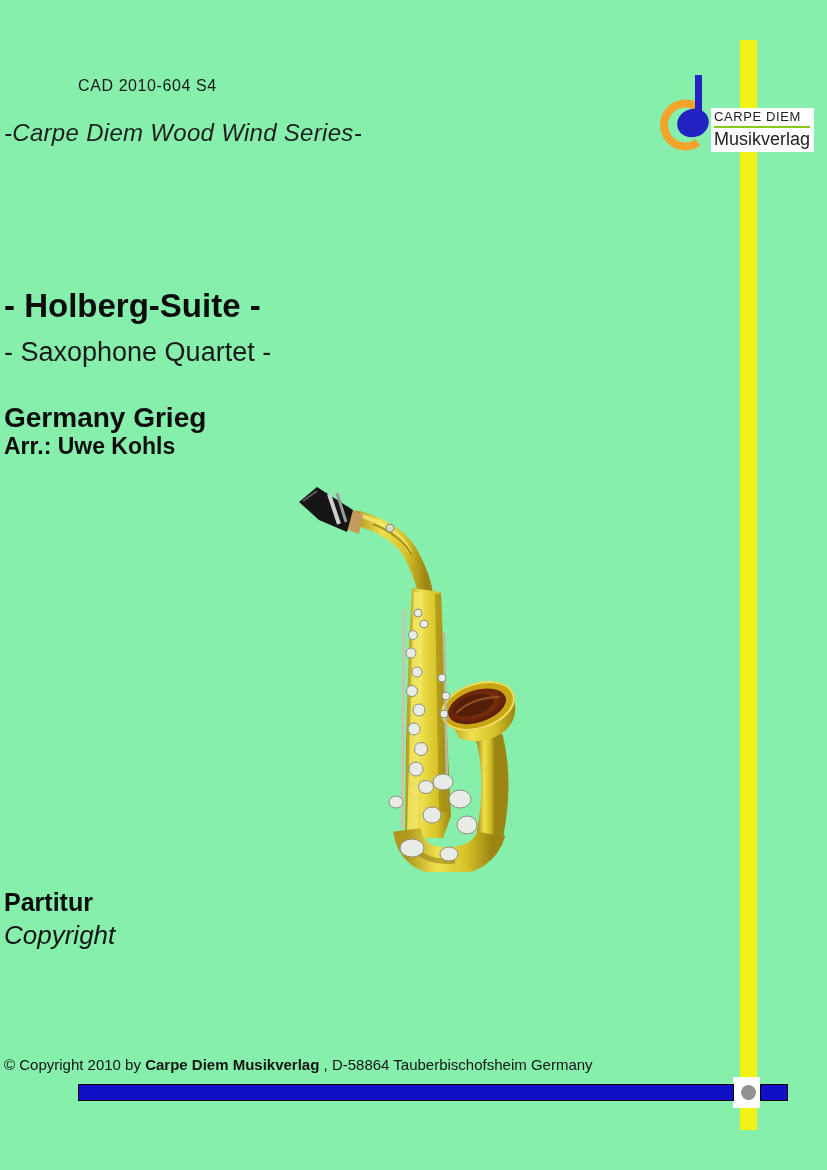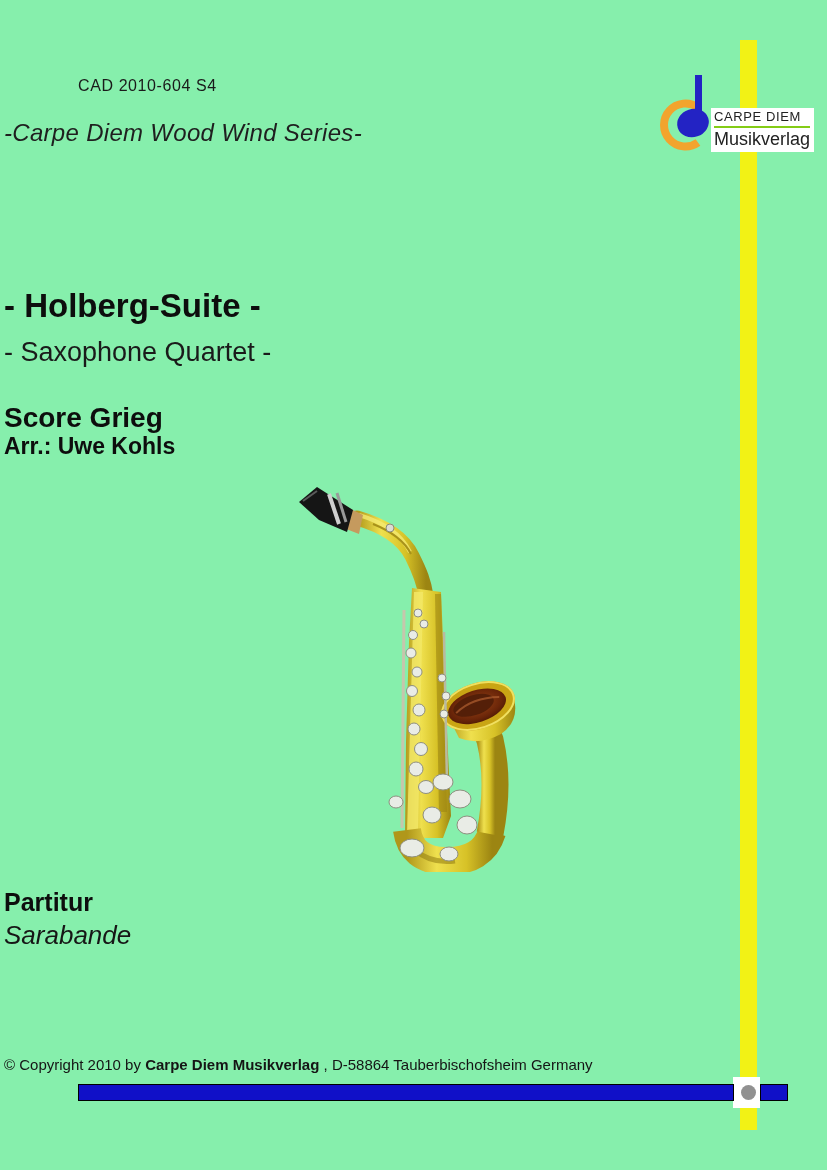--- a/index.html
+++ b/index.html
@@ -42,21 +42,21 @@
 
 <div class="page">
 
   <div class="abs catalog">CAD 2010-604 S4</div>
 
   <div class="abs centered series">-Carpe Diem Wood Wind Series-</div>
 
   <div class="abs centered ensemble">- Saxophone Quartet -</div>
   <div class="abs centered subtitle">- Holberg-Suite -</div>
 
-  <div class="abs centered composer">Score Grieg</div>
+  <div class="abs centered composer">Germany Grieg</div>
   <div class="abs centered arranger">Arr.: Uwe Kohls</div>
 
   <div class="abs sax">
     <svg viewBox="0 0 248 390" width="248" height="390">
       <defs>
         <linearGradient id="gold" x1="0" y1="0" x2="1" y2="0">
           <stop offset="0" stop-color="#b0971a"></stop>
           <stop offset="0.35" stop-color="#efe04e"></stop>
           <stop offset="0.7" stop-color="#d7c227"></stop>
           <stop offset="1" stop-color="#9c8512"></stop>
@@ -121,21 +121,21 @@
         <ellipse cx="119" cy="366" rx="12" ry="9"></ellipse>
         <ellipse cx="156" cy="372" rx="9" ry="7"></ellipse>
         <ellipse cx="103" cy="320" rx="7" ry="6"></ellipse>
         <ellipse cx="133" cy="305" rx="7.5" ry="6.5"></ellipse>
       </g>
     </svg>
   </div>
 
   <div class="abs centered editions">
     <div class="ed-bold">Partitur</div>
-    <div class="ed-italic">Sarabande</div>
+    <div class="ed-italic">Copyright</div>
   </div>
 
   <div class="abs centered copyright">
     <span>© Copyright 2010 by </span><b>Carpe Diem Musikverlag</b><span> , D-58864 Tauberbischofsheim Germany</span>
   </div>
 
   <div class="abs stripe"></div>
 
   <svg class="abs logo-svg" viewBox="0 0 56 92" width="56" height="92">
     <path d="M39,41.5 A21.5 21.5 0 1 0 39,76.5" fill="none" stroke="#f2a42d" stroke-width="8"></path>

